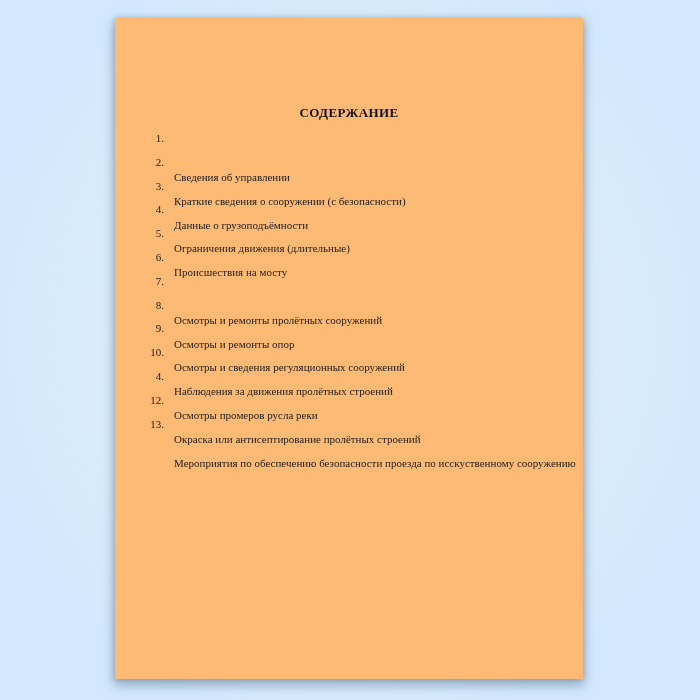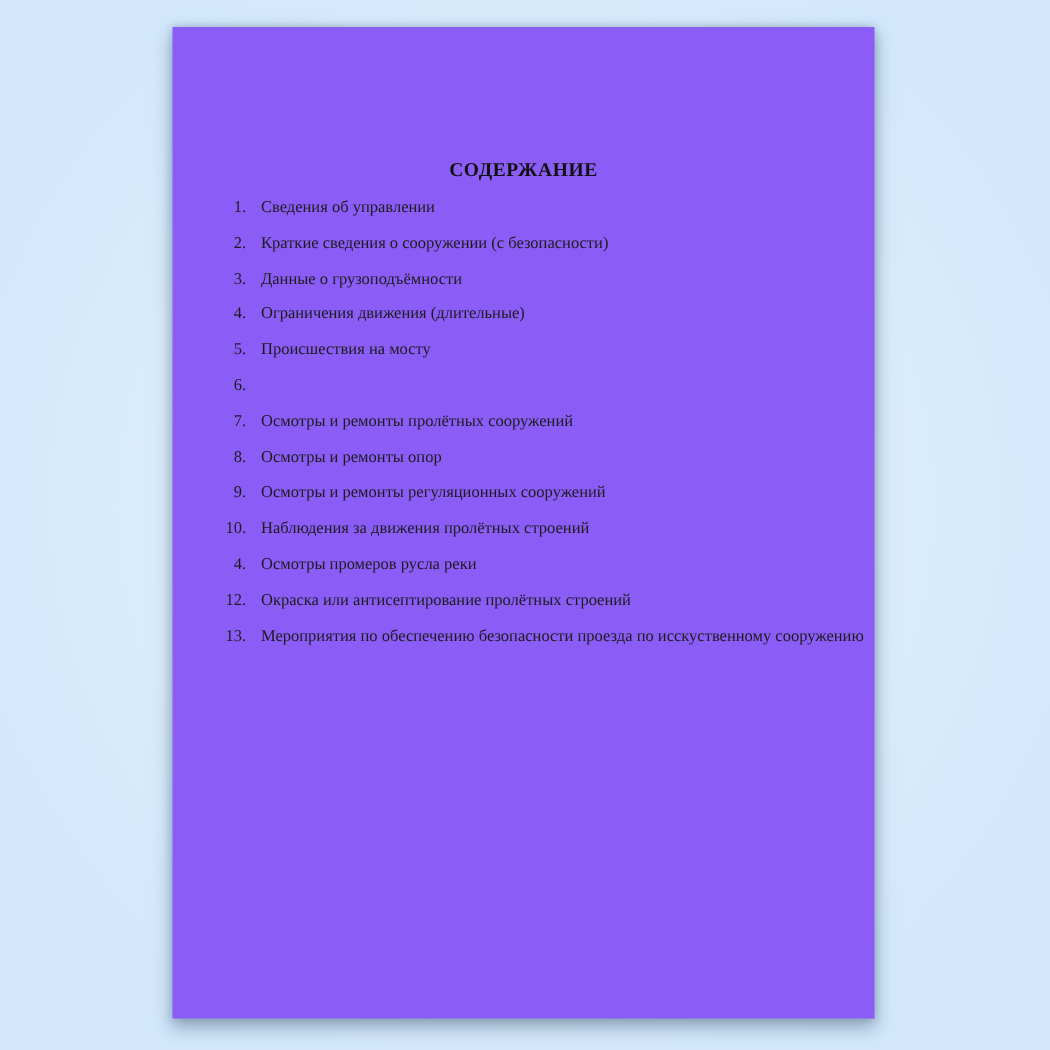--- a/index.html
+++ b/index.html
@@ -12,21 +12,21 @@
   body {
     background: radial-gradient(ellipse at 50% 48%, #eaf4fe 0%, #ddeefc 40%, #d3e8fc 78%, #d3e8fc 100%);
     font-family: "Liberation Serif", serif;
   }
   .page {
     position: absolute;
     left: 115px;
     top: 18px;
     width: 468px;
     height: 661px;
-    background: #8b5cf6;
+    background: #fdba74;
     box-shadow:
       0 5px 11px 1px rgba(92, 117, 144, 0.55),
       0 0 5px rgba(92, 117, 144, 0.38);
   }
   .doc-title {
     margin: 0;
     padding-top: 88px;
     text-align: center;
     font-family: "Liberation Serif", serif;
     font-size: 13px;
@@ -49,20 +49,21 @@
     color: #1c1c1c;
   }
   .toc .num {
     flex: none;
     width: 49px;
     text-align: right;
   }
   .toc .txt {
     padding-left: 10px;
     white-space: nowrap;
+    margin-top: 39px;
   }
 </style>
 </head>
 <body>
 
 <div class="page">
   <h1 class="doc-title">СОДЕРЖАНИЕ</h1>
   <ol class="toc">
     <li>
       <span class="num">1.</span>
@@ -90,21 +91,21 @@
     <li>
       <span class="num">7.</span>
       <span class="txt">Осмотры и ремонты пролётных сооружений</span>
     </li>
     <li>
       <span class="num">8.</span>
       <span class="txt">Осмотры и ремонты опор</span>
     </li>
     <li>
       <span class="num">9.</span>
-      <span class="txt">Осмотры и ремонты регуляционных сооружений</span>
+      <span class="txt">Осмотры и сведения регуляционных сооружений</span>
     </li>
     <li>
       <span class="num">10.</span>
       <span class="txt">Наблюдения за движения пролётных строений</span>
     </li>
     <li>
       <span class="num">4.</span>
       <span class="txt">Осмотры промеров русла реки</span>
     </li>
     <li>

